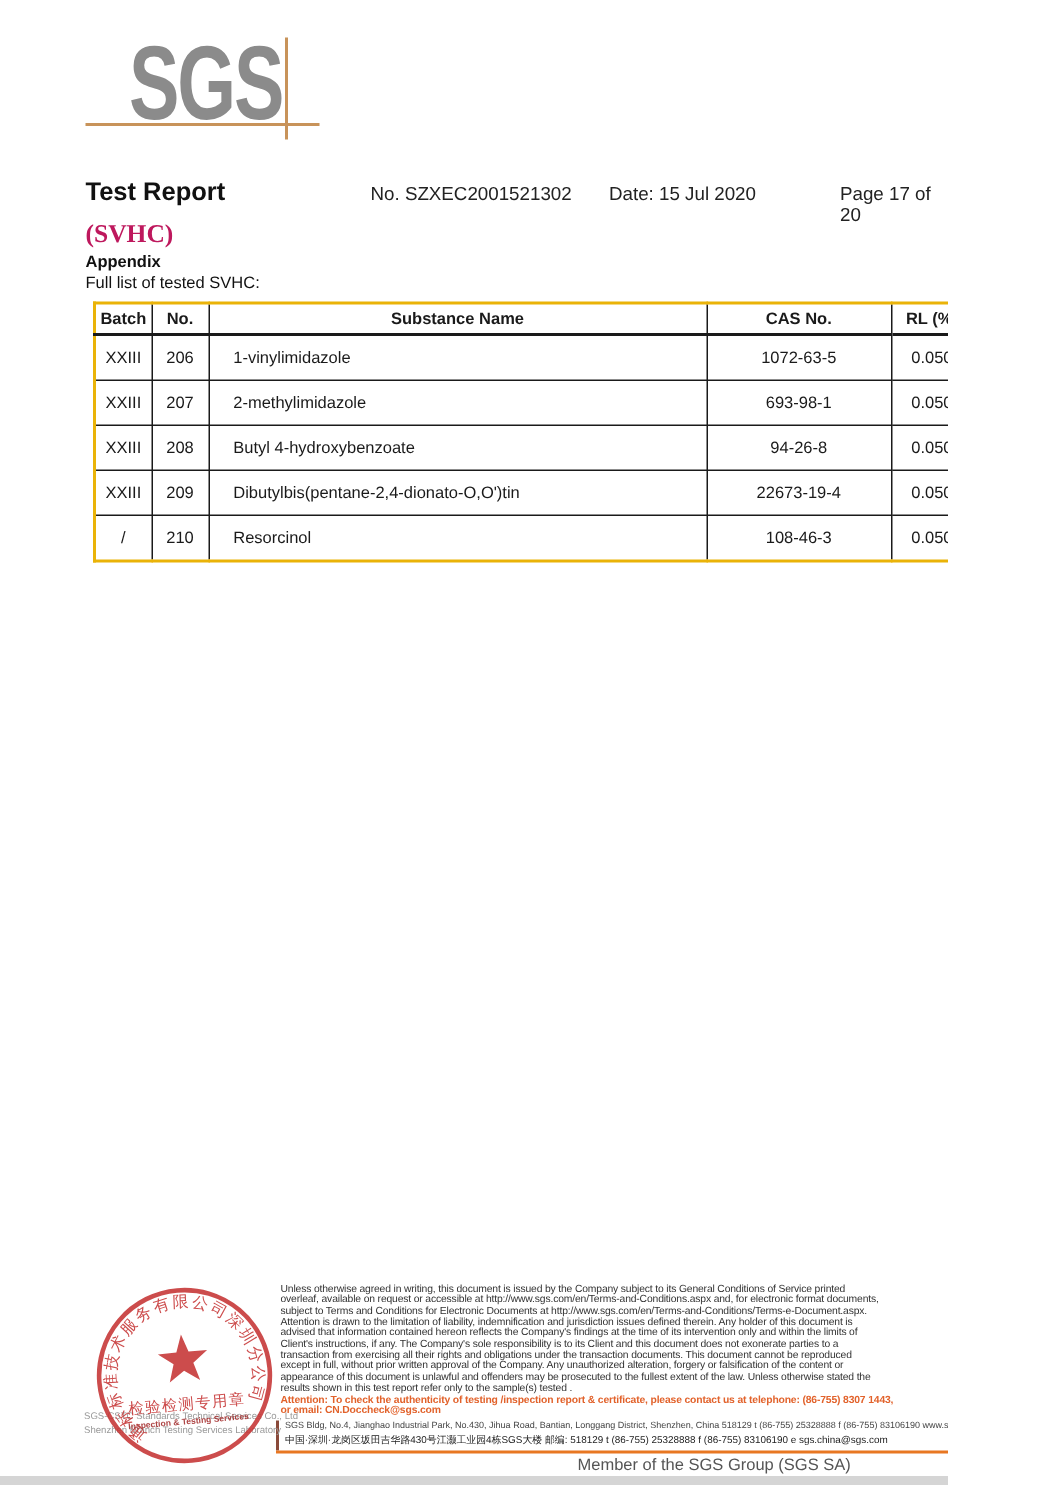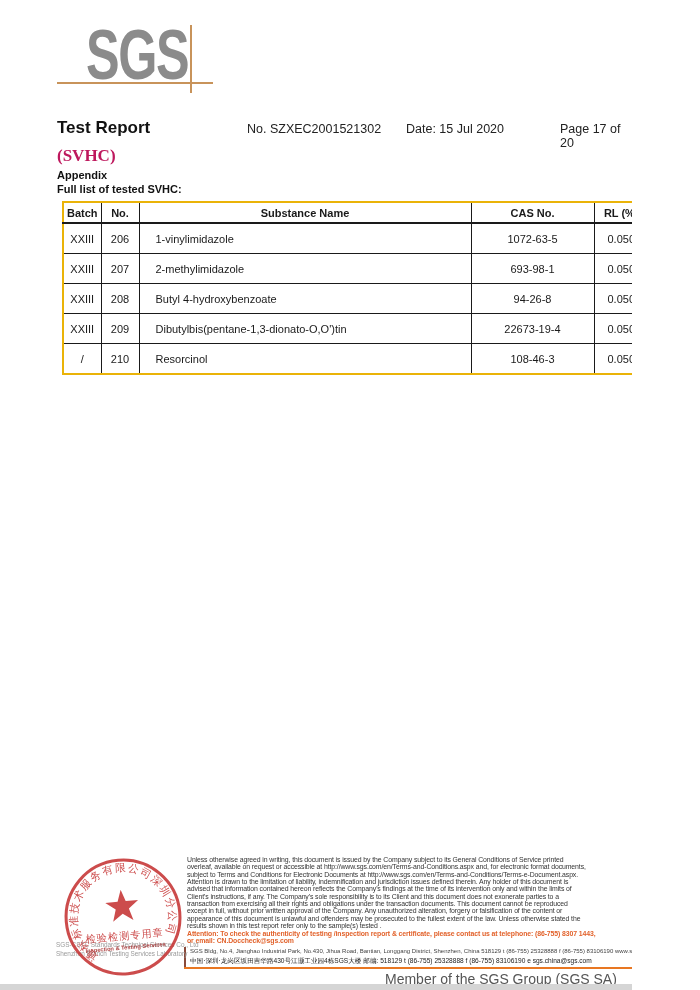--- a/index.html
+++ b/index.html
@@ -13,42 +13,42 @@
   .logo-hline{position:absolute;left:57px;top:82px;width:156px;height:2px;background:#c8935a;}
   .logo-vline{position:absolute;left:190px;top:25px;width:2px;height:68px;background:#c8935a;}
 
   
   .rpt-title{position:absolute;left:57px;top:118px;font-size:17px;font-weight:bold;color:#111;text-align:right;}
   .rpt-sub{position:absolute;left:57px;top:146px;font-size:17px;font-weight:bold;color:#be185d;font-family:Liberation Serif, serif;}
   .rpt-no{position:absolute;left:247px;top:122px;font-size:12.5px;color:#222;}
   .rpt-date{position:absolute;left:406px;top:122px;font-size:12.5px;color:#222;}
   .rpt-page{position:absolute;left:560px;top:122px;font-size:12.5px;color:#222;}
   .appendix{position:absolute;left:57px;top:169px;font-size:11px;font-weight:bold;color:#111;}
-  .listlabel{position:absolute;left:57px;top:183px;font-size:11px;font-weight:bold;color:#111;}
+  .listlabel{position:absolute;left:57px;top:183px;font-size:11px;font-weight:normal;color:#111;}
 
   
   .tbl-wrap{position:absolute;left:62px;top:201px;}
   table.svhc{border-collapse:collapse;table-layout:fixed;width:586px;border:2px solid #eab308;}
   table.svhc th,table.svhc td{border:1px solid #1a1a1a;font-size:11px;overflow:hidden;
         white-space:nowrap;padding:0 2px;}
   table.svhc th{height:19px;font-weight:bold;text-align:center;border-bottom:2px solid #1a1a1a;}
   table.svhc td{height:29px;text-align:center;}
   table.svhc td.c2{text-align:left;padding-left:16px;}
 
   
   .disclaimer{position:absolute;left:187px;top:856px;width:466px;}
   .disc-line{font-size:6.9px;line-height:7.35px;color:#333;white-space:nowrap;letter-spacing:-0.1px;}
   .attention{position:absolute;left:187px;top:930px;width:466px;}
   .att-line{font-size:6.9px;line-height:7.4px;font-weight:bold;color:#e2622b;white-space:nowrap;letter-spacing:-0.1px;}
   .addr{position:absolute;left:190px;top:946px;width:464px;}
   .addr-en{font-size:6px;line-height:10px;color:#444;white-space:nowrap;}
   .addr-cn{font-size:6.6px;line-height:10px;color:#222;white-space:nowrap;}
   .addr-vline{position:absolute;left:184px;top:947px;width:2px;height:20px;background:#8a4a3a;}
   .footer-rule{position:absolute;left:184px;top:967px;width:470px;height:2px;background:#e87722;}
-  .member{position:absolute;left:385px;top:971px;font-size:14px;color:#555;}
+  .member{position:absolute;left:385px;top:971px;font-size:11px;color:#555;}
   .bottom-bar{position:absolute;left:0;top:984px;width:700px;height:6px;background:#d5d5d5;}
 
   
   .company-lines{position:absolute;left:56px;top:941px;z-index:1;}
   .company-line{font-size:6.4px;line-height:8.5px;color:#9a9a9a;white-space:nowrap;}
   .stamp{position:absolute;left:62px;top:856px;width:122px;height:122px;z-index:2;
          opacity:0.88;transform:rotate(-5deg);}
 </style>
 </head>
 <body>
@@ -103,21 +103,21 @@
           <tr>
             <td class="c0">XXIII</td>
             <td class="c1">208</td>
             <td class="c2">Butyl 4-hydroxybenzoate</td>
             <td class="c3">94-26-8</td>
             <td class="c4">0.050</td>
           </tr>
           <tr>
             <td class="c0">XXIII</td>
             <td class="c1">209</td>
-            <td class="c2">Dibutylbis(pentane-1,3-dionato-O,O')tin</td>
+            <td class="c2">Dibutylbis(pentane-2,4-dionato-O,O')tin</td>
             <td class="c3">22673-19-4</td>
             <td class="c4">0.050</td>
           </tr>
           <tr>
             <td class="c0">/</td>
             <td class="c1">210</td>
             <td class="c2">Resorcinol</td>
             <td class="c3">108-46-3</td>
             <td class="c4">0.050</td>
           </tr>

